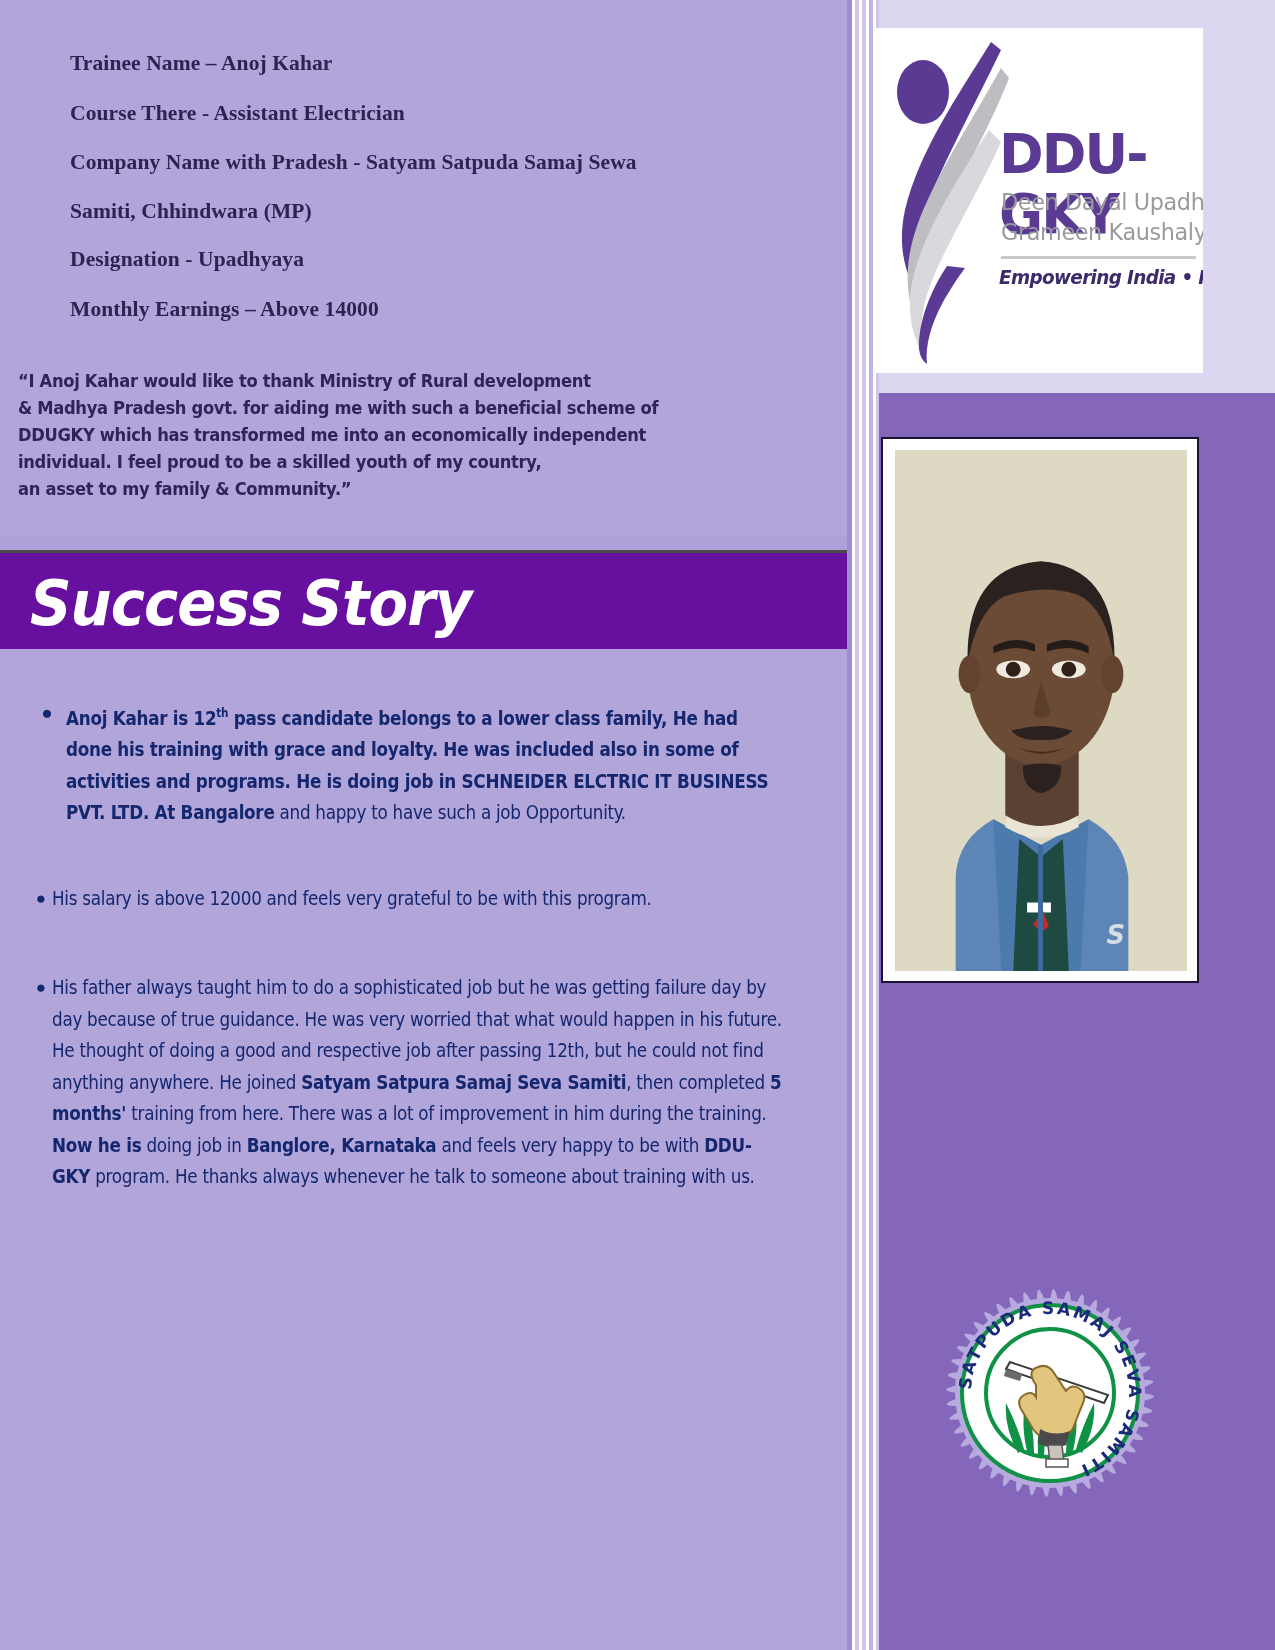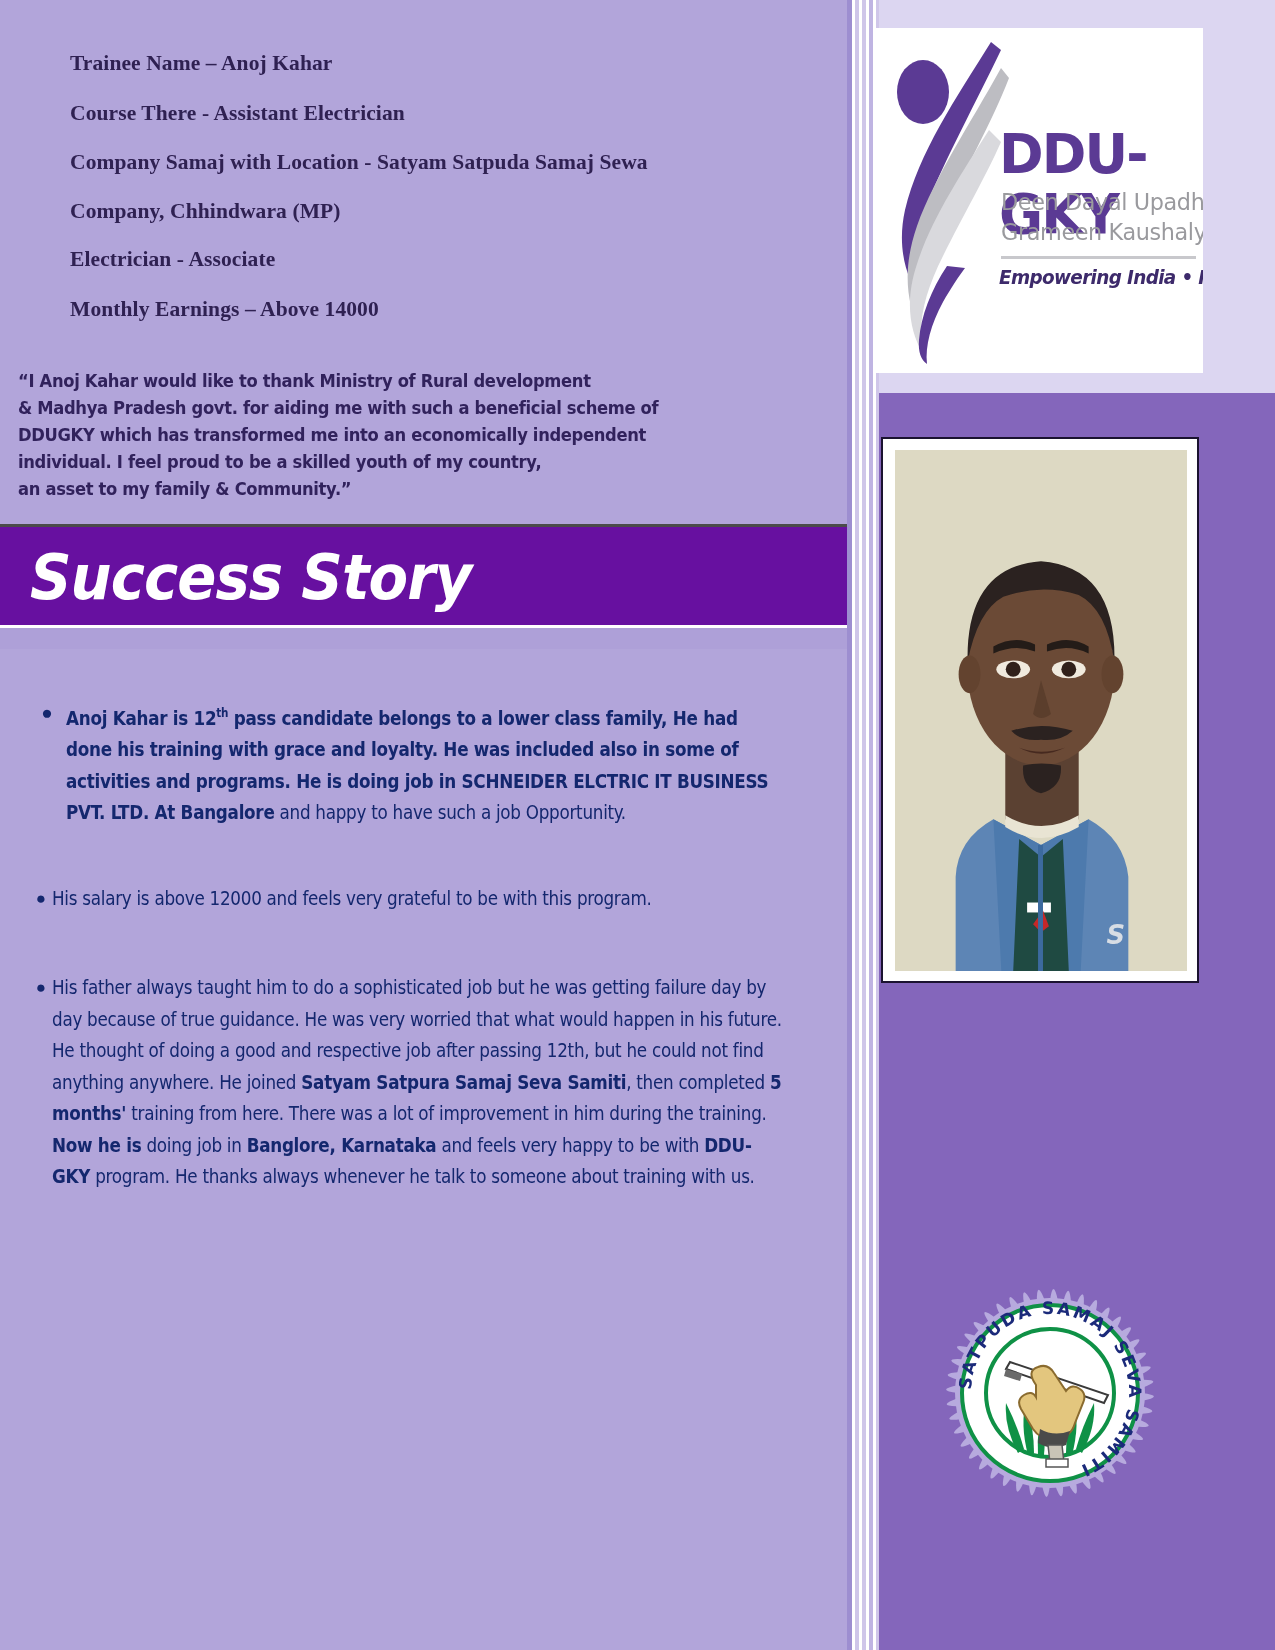--- a/index.html
+++ b/index.html
@@ -56,21 +56,21 @@
     line-height:27px;
     color:#31225c;
     letter-spacing:-.35px;
     transform:scaleX(.93);
     transform-origin:left top;
   }
 
   
   .banner {
     position:absolute;
-    left:0; top:524px;
+    left:0; top:550px;
     width:847px; height:104px;
     background:#6710a0;
     border-top:3px solid #4b4b4b;
     border-bottom:3px solid #ffffff;
   }
   .banner-title {
     position:absolute;
     left:30px; top:14px;
     font-family:"DejaVu Sans", sans-serif;
     font-style:italic;
@@ -213,23 +213,23 @@
 </head>
 <body>
 
 <div id="page">
 
   <div class="left-col">
 
     <div class="details">
       <div class="detail-line">Trainee Name – Anoj Kahar</div>
       <div class="detail-line">Course There -     Assistant Electrician</div>
-      <div class="detail-line tight">Company Samaj with Location -  Satyam Satpuda Samaj Sewa</div>
-      <div class="detail-line tight">Company, Chhindwara (MP)</div>
-      <div class="detail-line">Electrician - Associate</div>
+      <div class="detail-line tight">Company Name with Pradesh -  Satyam Satpuda Samaj Sewa</div>
+      <div class="detail-line tight">Samiti, Chhindwara (MP)</div>
+      <div class="detail-line">Designation - Upadhyaya</div>
       <div class="detail-line">Monthly Earnings –  Above 14000</div>
     </div>
 
     <div class="quote">
       <div>“I Anoj Kahar would like to thank Ministry of Rural development</div>
       <div> &amp; Madhya Pradesh govt. for aiding me with such a beneficial scheme of</div>
       <div>DDUGKY which has transformed me into an economically independent</div>
       <div>individual. I feel proud to be a skilled youth of my country,</div>
       <div>an asset to my family &amp; Community.”</div>
     </div>

